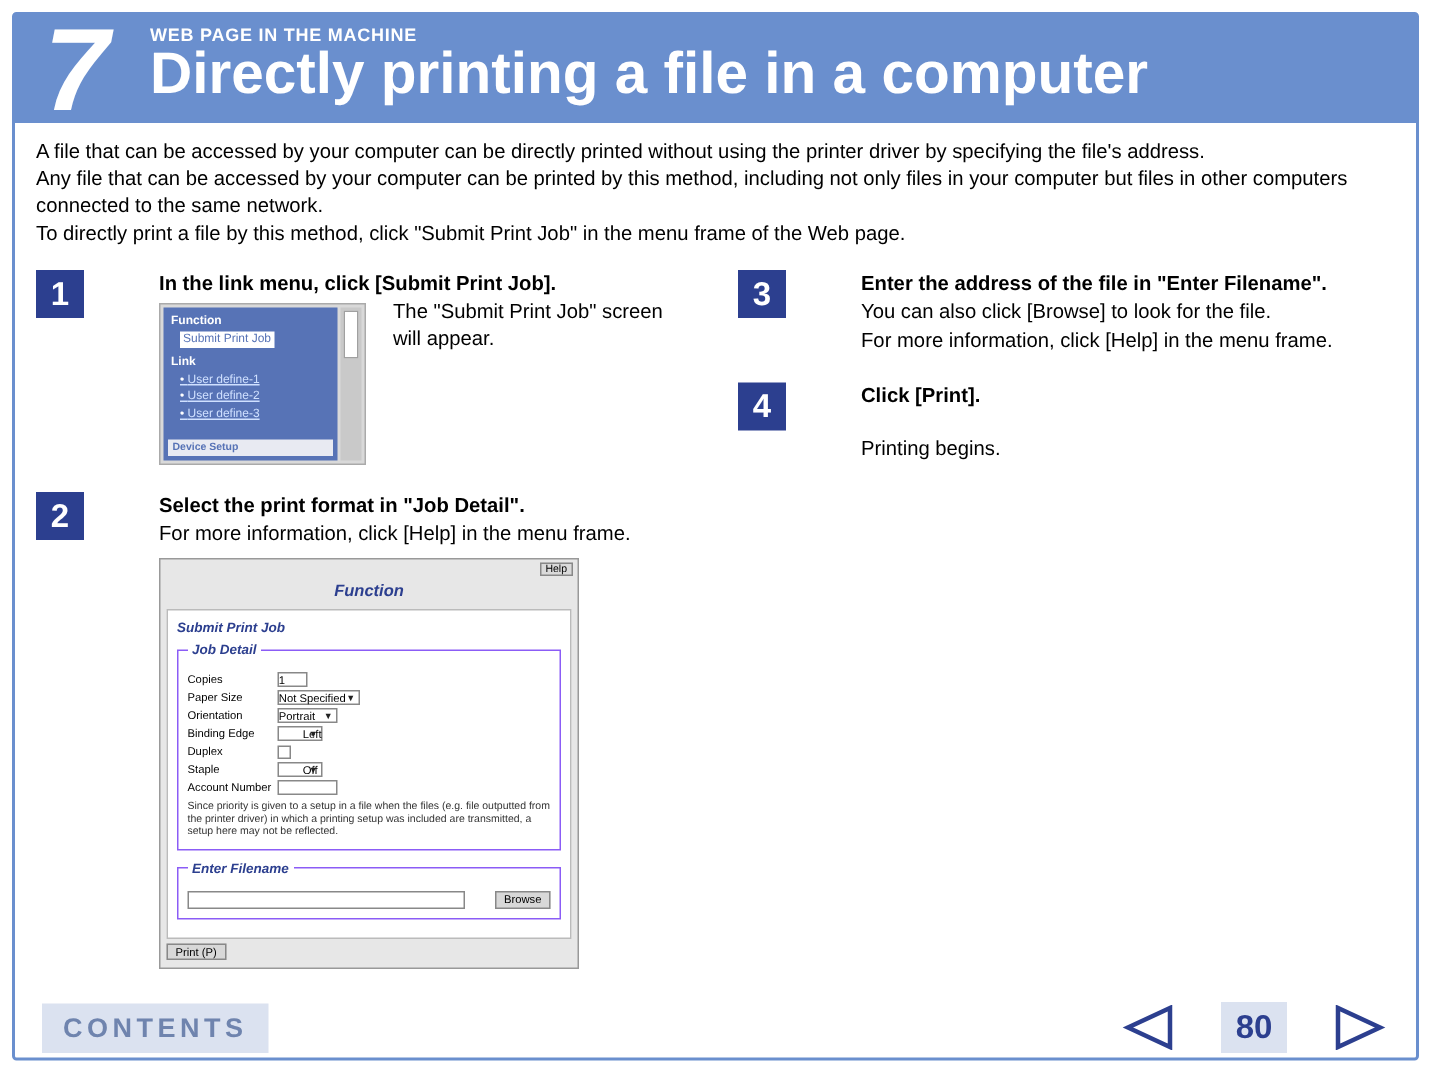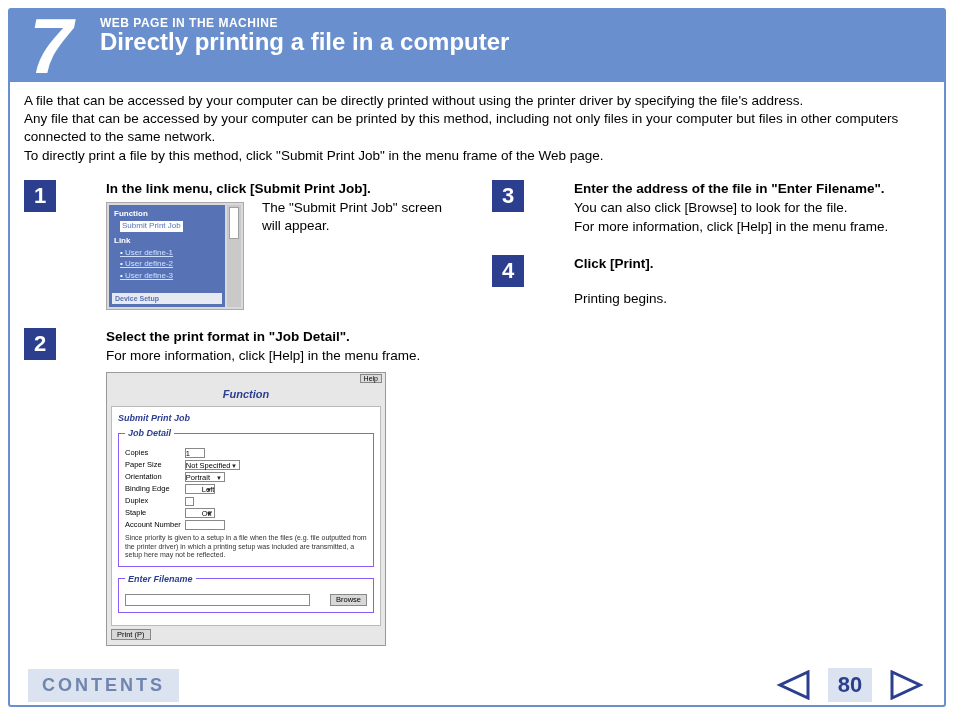--- a/index.html
+++ b/index.html
@@ -40,21 +40,21 @@
     flex: 1;
     padding: 6px 0 0 12px;
     color: #fff;
   }
   .header-kicker {
     font-size: 12px;
     font-weight: bold;
     letter-spacing: 0.5px;
   }
   .header-title {
-    font-size: 24px;
+    font-size: 39px;
     font-weight: bold;
     margin-top: -2px;
   }
   
   .intro {
     position: absolute;
     left: 24px; right: 24px; top: 92px;
     font-size: 13.5px;
     line-height: 1.35;
     color: #000;
@@ -151,21 +151,21 @@
   }
   .contents-btn{
     margin-left:18px;
     background:#dbe2f0;
     color:#6f84ae;
     font-weight:bold;
     letter-spacing:3px;
     font-size:18px;
     padding:6px 14px;
   }
-  .footer-right{ margin-left:auto; margin-right:18px; display:flex; align-items:center; gap:14px;text-align:center;}
+  .footer-right{ margin-left:auto; margin-right:18px; display:flex; align-items:center; gap:28px;text-align:center;}
   .nav-tri{ width:40px; height:34px; display:flex; align-items:center; justify-content:center;}
   .page-box{
     background:#dbe2f0; color:#2c3f8f; font-weight:bold; font-size:22px;
     width:44px; height:34px; display:flex; align-items:center; justify-content:center;
   }
   svg.tri{ display:block;}
 </style>
 </head>
 <body>
 

